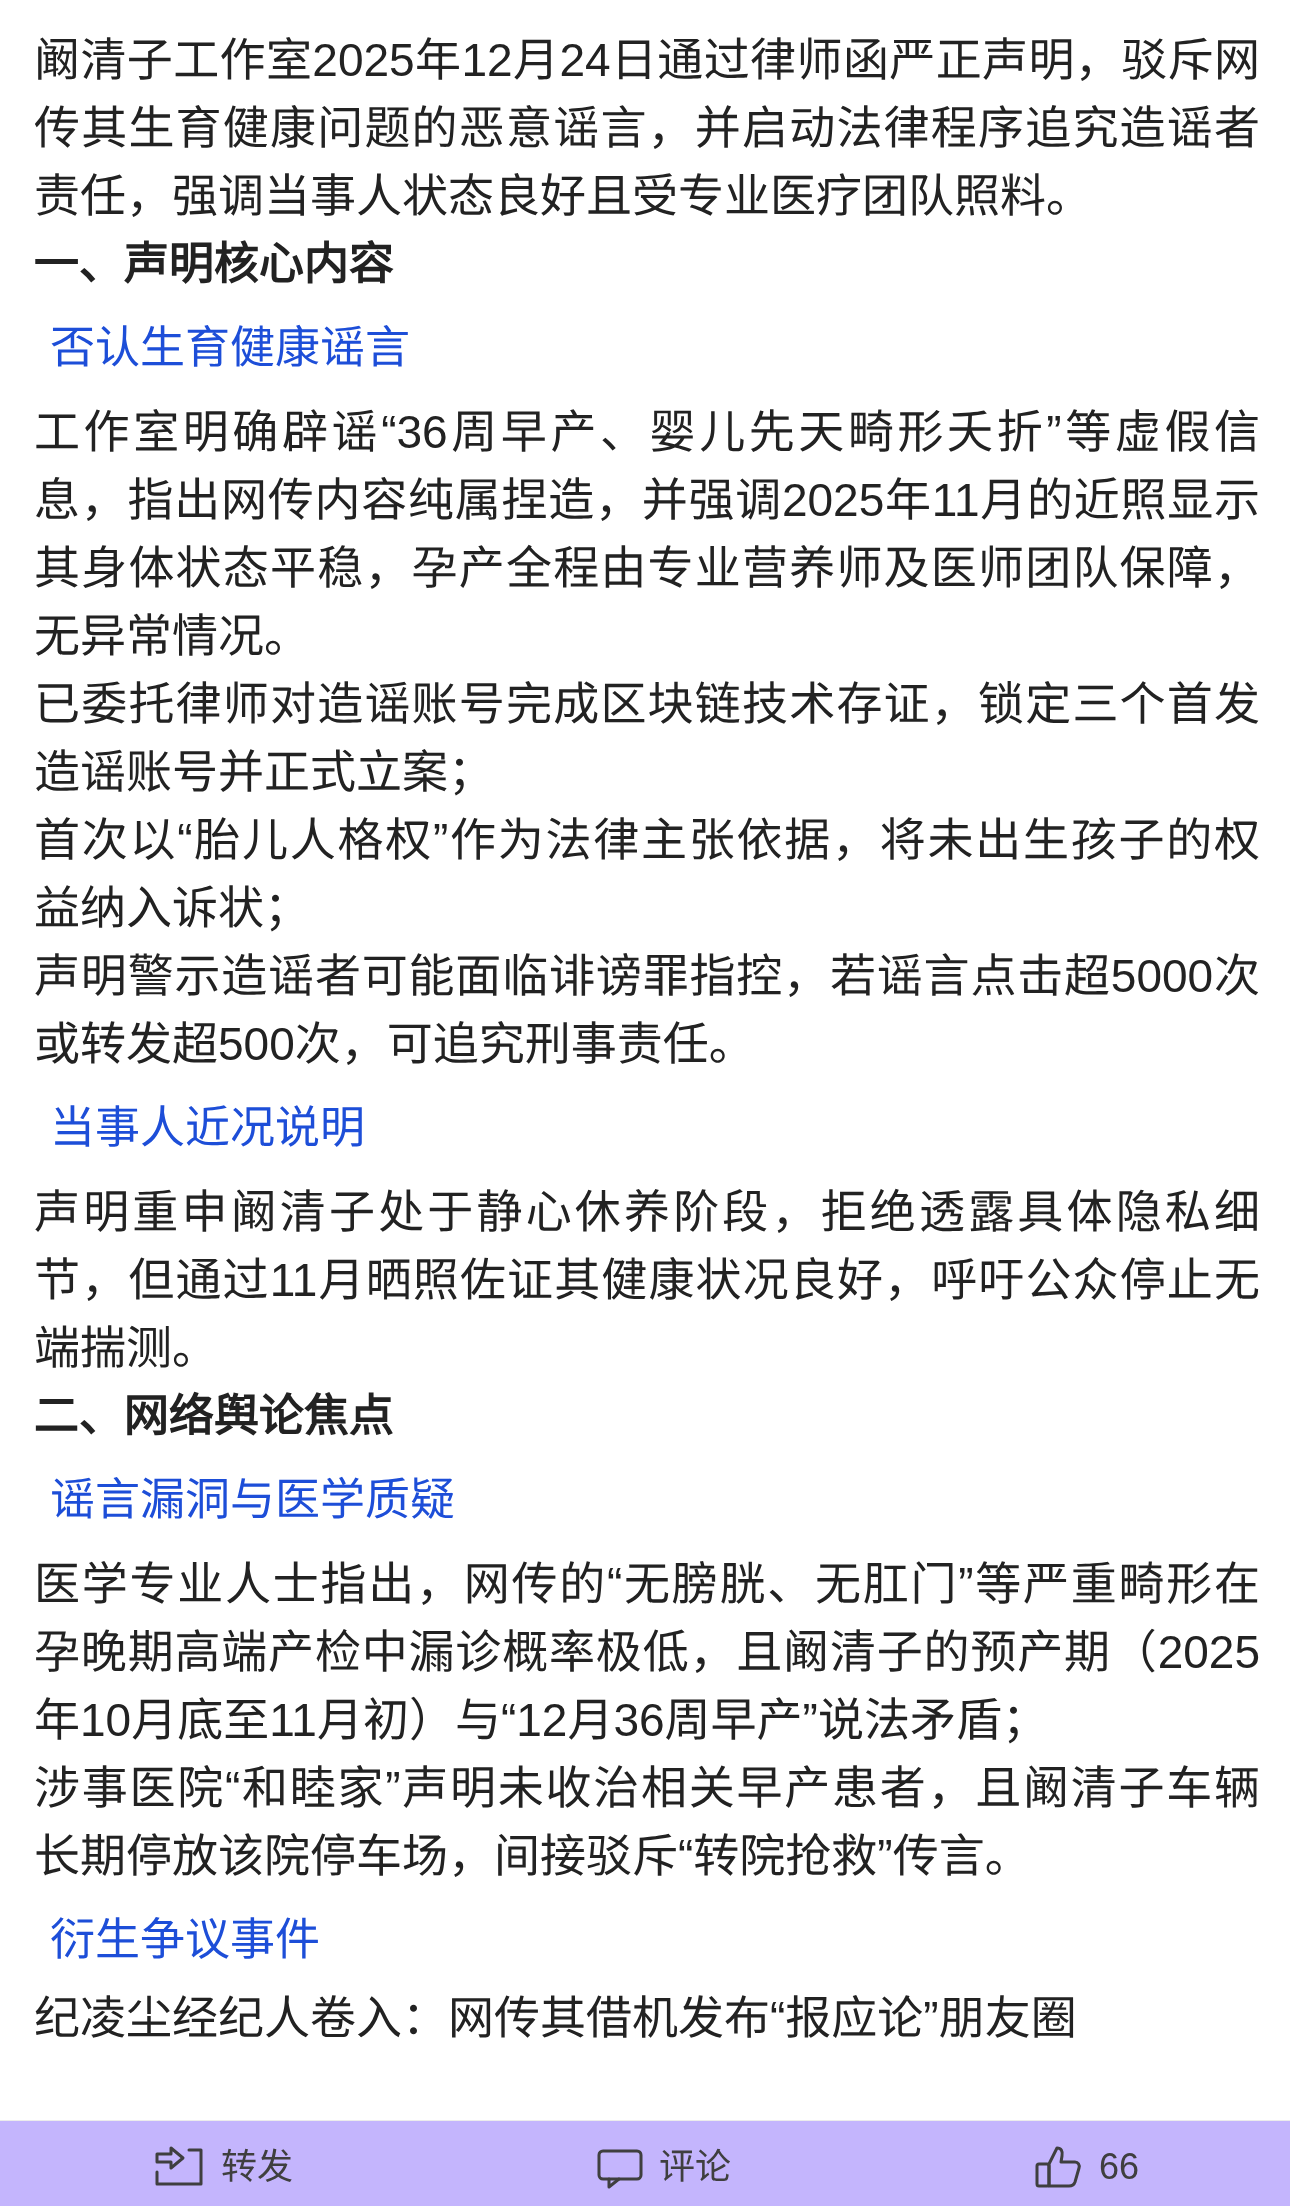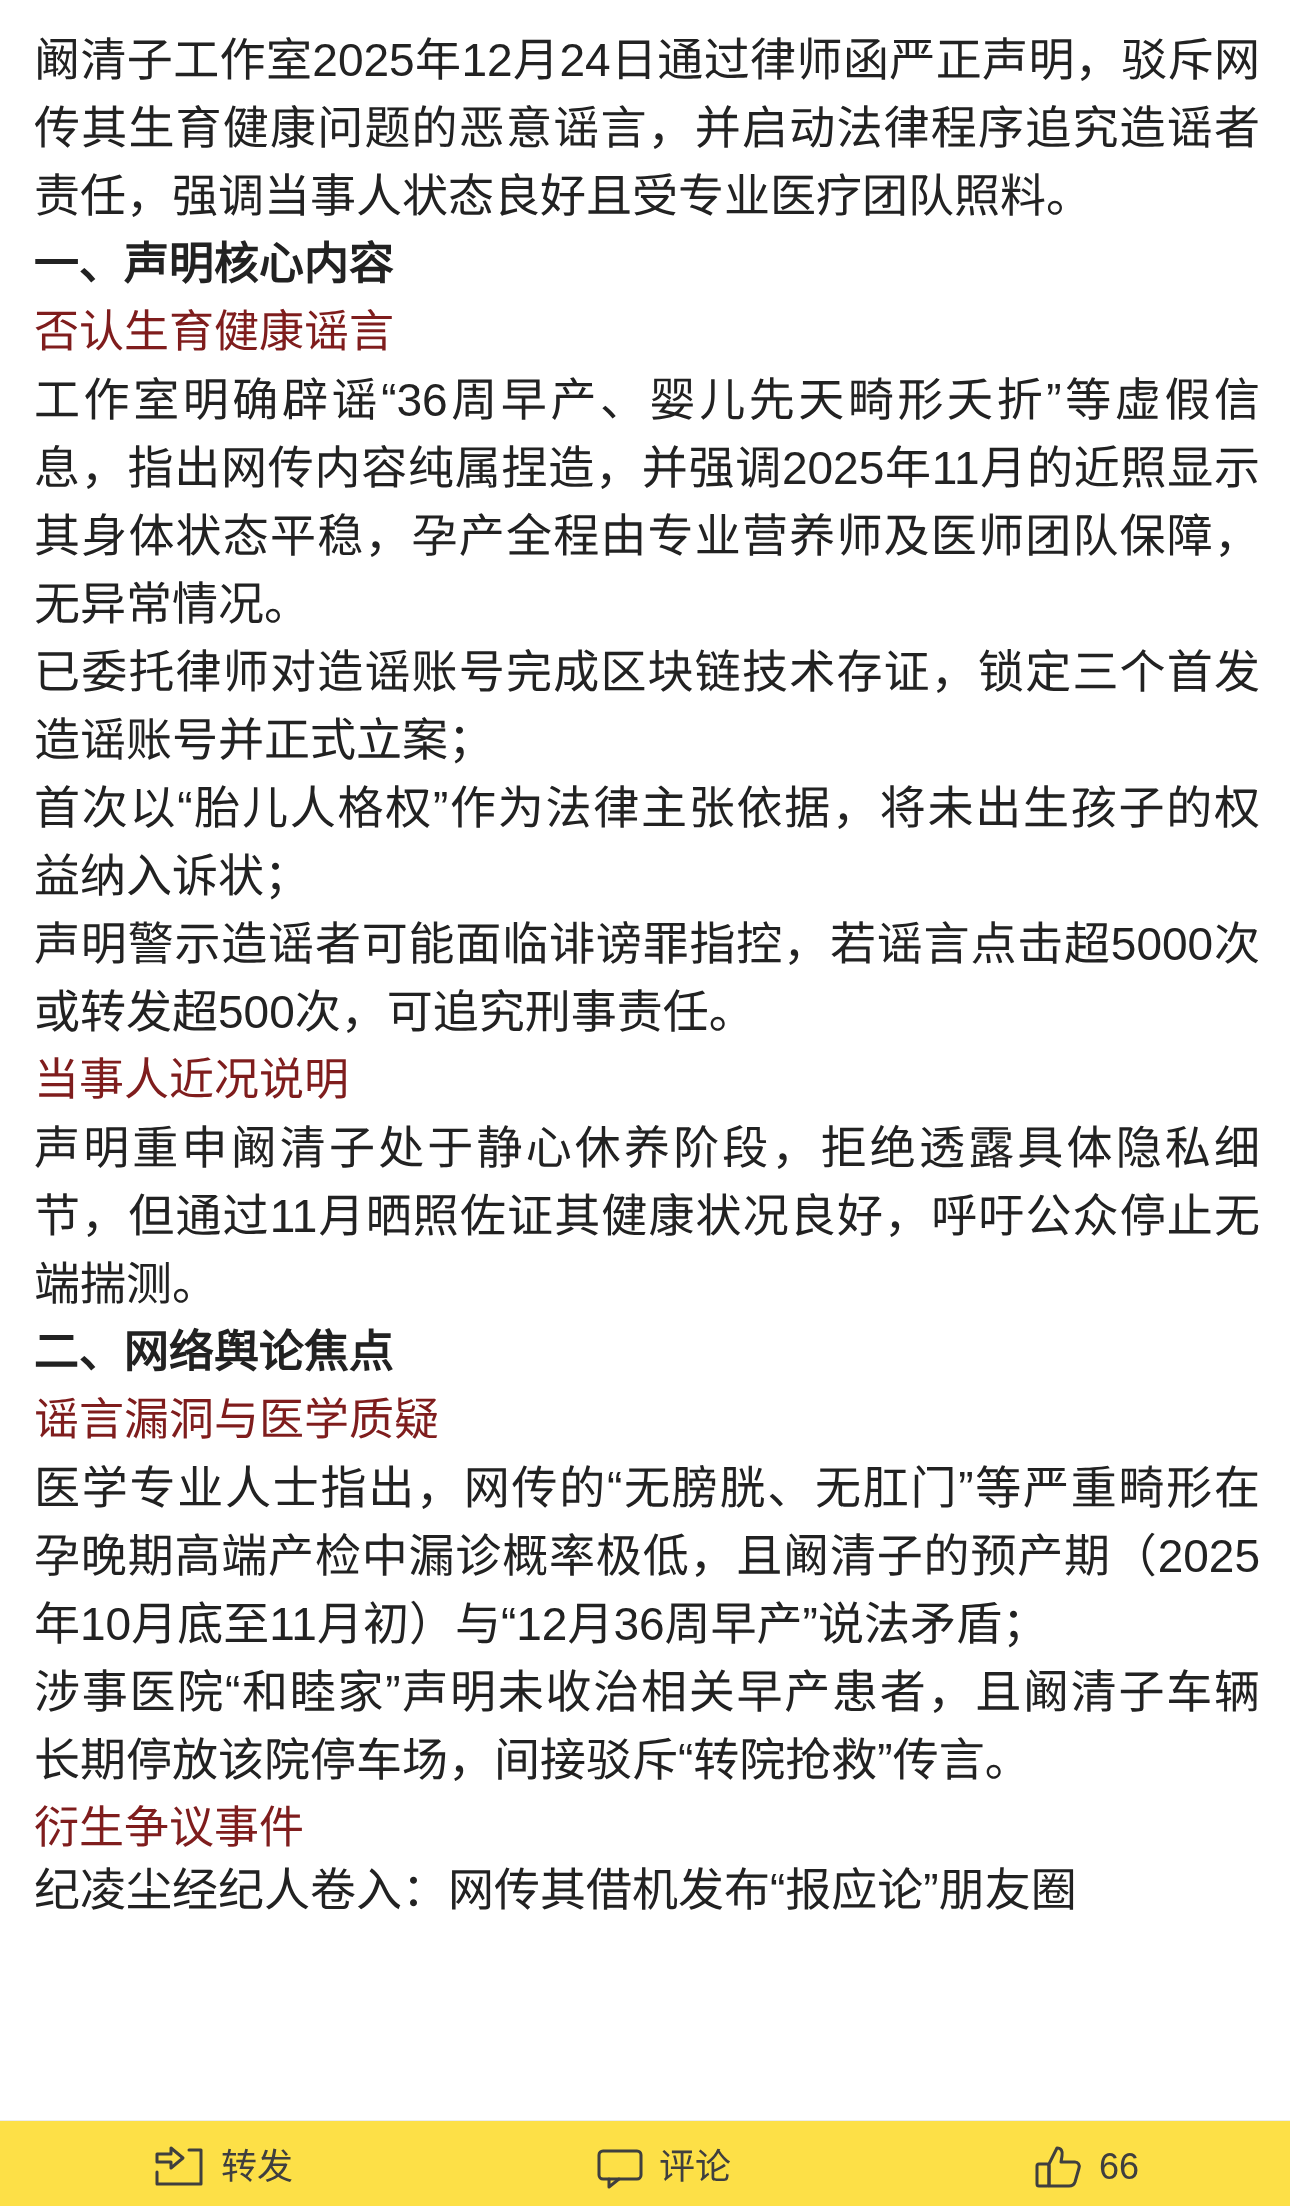--- a/index.html
+++ b/index.html
@@ -33,42 +33,42 @@
   .heading {
     font-size: 45px;
     line-height: 68px;
     margin: 0;
     font-weight: 700;
     color: #222222;
   }
   .subheading {
     font-size: 45px;
     line-height: 68px;
-    margin: 0;
+    margin: 16px;
     font-weight: 400;
-    color: #7f1d1d;
+    color: #1d4ed8;
   }
   .cut-wrap {
     position: relative;
     height: 54px;
     overflow: hidden;
   }
   .cut-wrap .para {
     position: absolute;
     top: -6px;
     left: 0;
     right: 16px;
   }
   .bottom-bar {
     position: absolute;
     left: 0;
     bottom: 0;
     width: 1290px;
     height: 86px;
-    background: #fde047;
+    background: #c4b5fd;
     border-top: 1px solid #ececec;
     display: flex;
     align-items: center;
     justify-content: space-around;
     padding-top: 6px;
     box-sizing: border-box;
   }
   .bar-item {
     display: flex;
     align-items: center;

